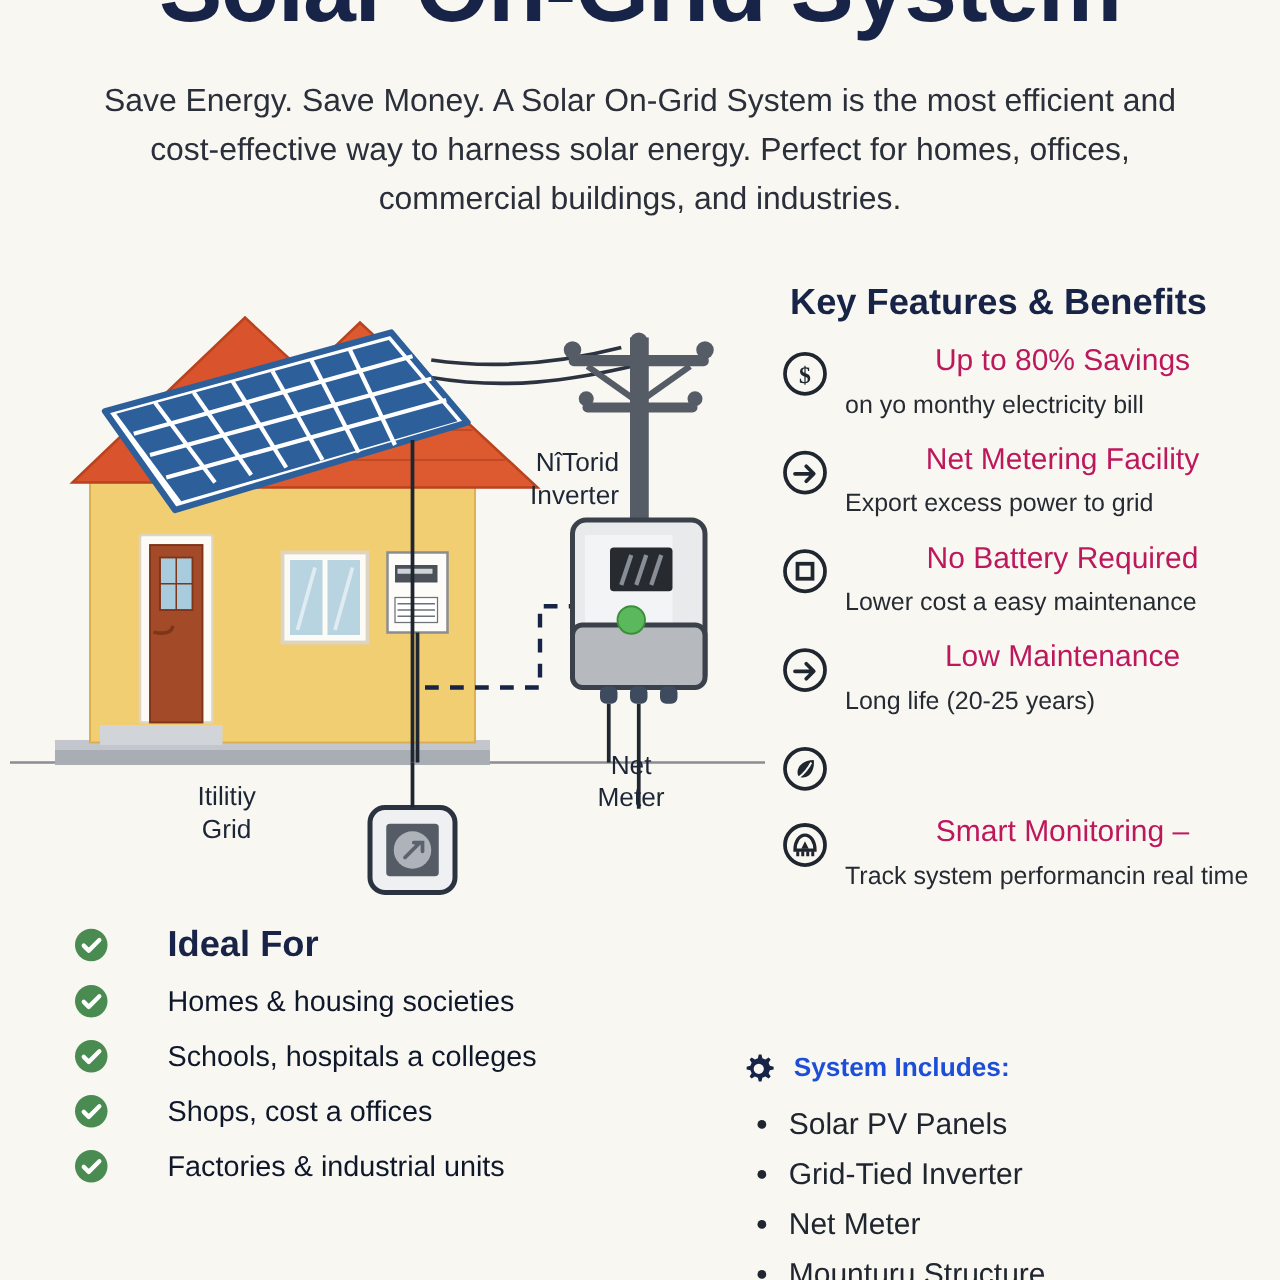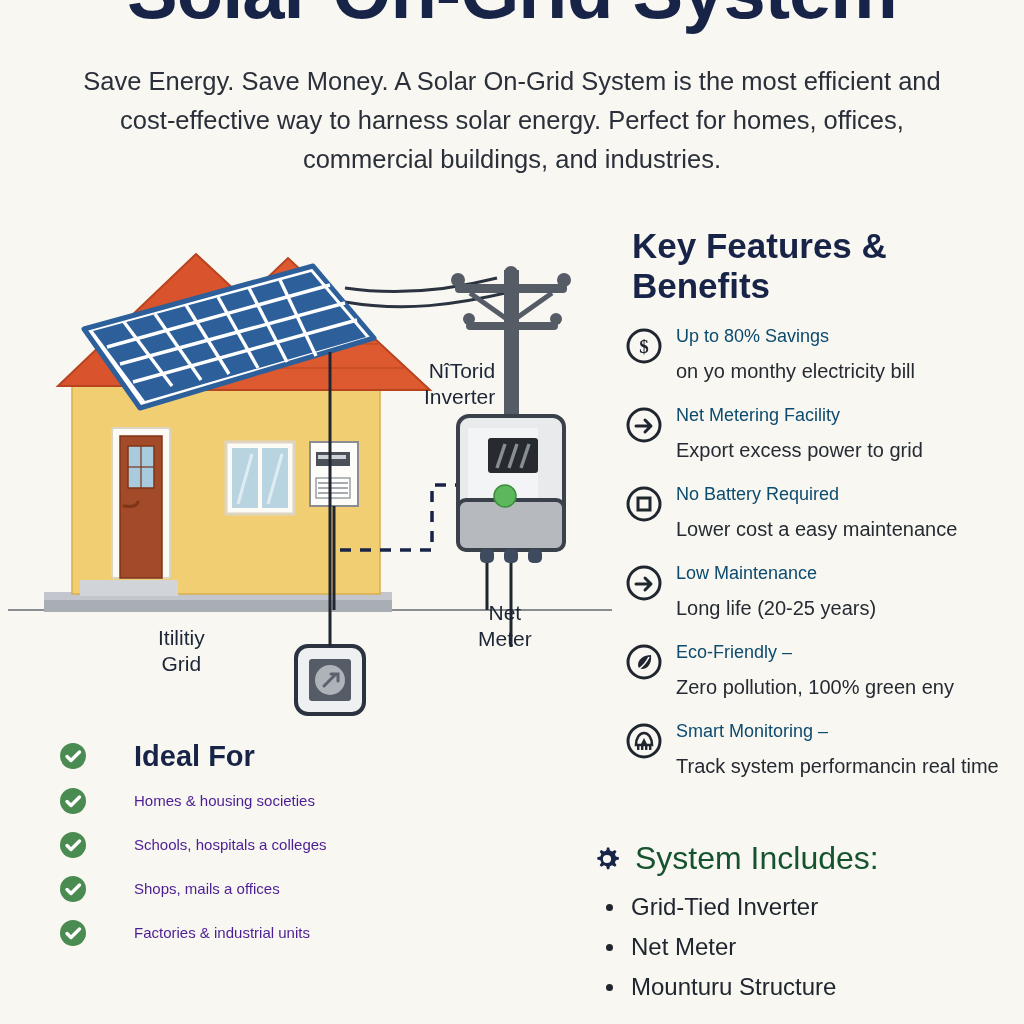--- a/index.html
+++ b/index.html
@@ -45,49 +45,49 @@
     white-space:pre-line;
     text-align:center;
   }
   #lbl-inverter{left:424px;top:358px;text-align:right;}
   #lbl-grid{left:158px;top:625px;}
   #lbl-meter{left:478px;top:600px;}
 
   
   .rightcol{position:absolute;left:624px;top:226px;width:400px;}
   .sect-head{
-    font-size:35px;font-weight:bold;color:#182447;
+    font-size:29px;font-weight:bold;color:#182447;
     letter-spacing:0px;margin:0 0 16px 8px;
   }
   .feat{
     display:flex;align-items:flex-start;
     margin-bottom:17px;
   }
   .feat .ic{
     flex:0 0 40px;width:40px;height:40px;margin-top:4px;margin-right:12px;
   }
   .feat .ic svg{display:block;}
   .feat .txt{flex:1 1 auto;}
-  .feat .t1{font-size:18px;line-height:28px;color:#0c4a6e;}
+  .feat .t1{font-size:24px;line-height:28px;color:#be185d;text-align:center;}
   .feat .t2{font-size:20px;line-height:26px;color:#262b33;margin-top:8px;}
 
   
   .idealfor{position:absolute;left:58px;top:740px;width:520px;}
   .if-row{display:flex;align-items:center;margin-bottom:14px;gap:32px;}
   .if-row .chk{flex:0 0 30px;width:30px;height:30px;margin-right:14px;}
   .if-row .chk svg{display:block;}
   .if-head{font-size:29px;font-weight:bold;color:#182447;line-height:32px;}
-  .if-txt{font-size:15px;color:#4c1d95;line-height:28px;}
+  .if-txt{font-size:23px;color:#0f172a;line-height:28px;}
 
   
   .sysinc{position:absolute;left:592px;top:840px;width:430px;}
   .si-head{display:flex;align-items:center;margin-bottom:13px;}
   .si-head .gear{flex:0 0 30px;width:30px;height:30px;margin-right:13px;}
   .si-head .gear svg{display:block;}
-  .si-title{font-size:32px;font-weight:normal;color:#14532d;}
+  .si-title{font-size:21px;font-weight:bold;color:#1d4ed8;}
   .si-item{display:flex;align-items:baseline;margin-bottom:6px;padding-left:14px;}
   .si-item .dot{
     flex:0 0 auto;width:7px;height:7px;border-radius:50%;
     background:#20262f;margin-right:18px;position:relative;top:-4px;
   }
   .si-item .lbl{font-size:24px;line-height:34px;color:#20262f;}
 </style>
 </head>
 <body>
 
@@ -288,24 +288,20 @@
     </div>
 
     <div class="feat">
       <div class="ic">
         <svg width="40" height="40" viewBox="0 0 40 40">
             <circle cx="20" cy="20" r="16" fill="none" stroke="#20262f" stroke-width="3"></circle>
             <path d="M27,13 C20,13 14,17 14,23 C14,26 16,27 18,27 C24,27 28,21 27,13 Z" fill="#20262f"></path>
             <path d="M15,27 C19,24 23,19 25,15" stroke="#f8f7f1" stroke-width="1.6" fill="none"></path>
           </svg>
       </div>
-      <div class="txt">
-        <div class="t1">Eco-Friendly –</div>
-        <div class="t2">Zero pollution, 100% green eny</div>
-      </div>
     </div>
 
     <div class="feat">
       <div class="ic">
         <svg width="40" height="40" viewBox="0 0 40 40">
             <circle cx="20" cy="20" r="16" fill="none" stroke="#20262f" stroke-width="3"></circle>
             <path d="M12,24 C12,17 15.5,12 20,12 C24.5,12 28,17 28,24 Z" fill="none" stroke="#20262f" stroke-width="2.6"></path>
             <path d="M20,17 L23,23 L17,23 Z" fill="#20262f"></path>
             <g fill="#20262f">
               <rect x="13" y="25" width="2.4" height="4"></rect>
@@ -353,21 +349,21 @@
       <div class="if-txt">Schools, hospitals a colleges</div>
     </div>
 
     <div class="if-row">
       <div class="chk">
         <svg width="30" height="30" viewBox="0 0 30 30">
             <circle cx="15" cy="15" r="13" fill="#4A8B51"></circle>
             <path d="M9,15.5 L13,19.5 L21.5,11" stroke="#ffffff" stroke-width="3.4" fill="none" stroke-linecap="round" stroke-linejoin="round"></path>
           </svg>
       </div>
-      <div class="if-txt">Shops, mails a offices</div>
+      <div class="if-txt">Shops, cost a offices</div>
     </div>
 
     <div class="if-row">
       <div class="chk">
         <svg width="30" height="30" viewBox="0 0 30 30">
             <circle cx="15" cy="15" r="13" fill="#4A8B51"></circle>
             <path d="M9,15.5 L13,19.5 L21.5,11" stroke="#ffffff" stroke-width="3.4" fill="none" stroke-linecap="round" stroke-linejoin="round"></path>
           </svg>
       </div>
       <div class="if-txt">Factories &amp; industrial units</div>
@@ -380,20 +376,24 @@
         <svg width="30" height="30" viewBox="0 0 30 30">
           <path d="M15,3.6 l2.2,0 0.7,3.0 2.4,1.0 2.6,-1.6 1.6,1.6 -1.6,2.6 1.0,2.4 3.0,0.7 0,2.2 -3.0,0.7 -1.0,2.4 1.6,2.6 -1.6,1.6 -2.6,-1.6 -2.4,1.0 -0.7,3.0 -2.2,0 -0.7,-3.0 -2.4,-1.0 -2.6,1.6 -1.6,-1.6 1.6,-2.6 -1.0,-2.4 -3.0,-0.7 0,-2.2 3.0,-0.7 1.0,-2.4 -1.6,-2.6 1.6,-1.6 2.6,1.6 2.4,-1.0 Z" fill="#182447"></path>
           <circle cx="15" cy="15" r="4.1" fill="#F8F7F1"></circle>
         </svg>
       </div>
       <div class="si-title">System Includes:</div>
     </div>
 
     <div class="si-item">
       <span class="dot"></span>
+      <span class="lbl">Solar PV Panels</span>
+    </div>
+    <div class="si-item">
+      <span class="dot"></span>
       <span class="lbl">Grid-Tied Inverter</span>
     </div>
     <div class="si-item">
       <span class="dot"></span>
       <span class="lbl">Net Meter</span>
     </div>
     <div class="si-item">
       <span class="dot"></span>
       <span class="lbl">Mounturu Structure</span>
     </div>

